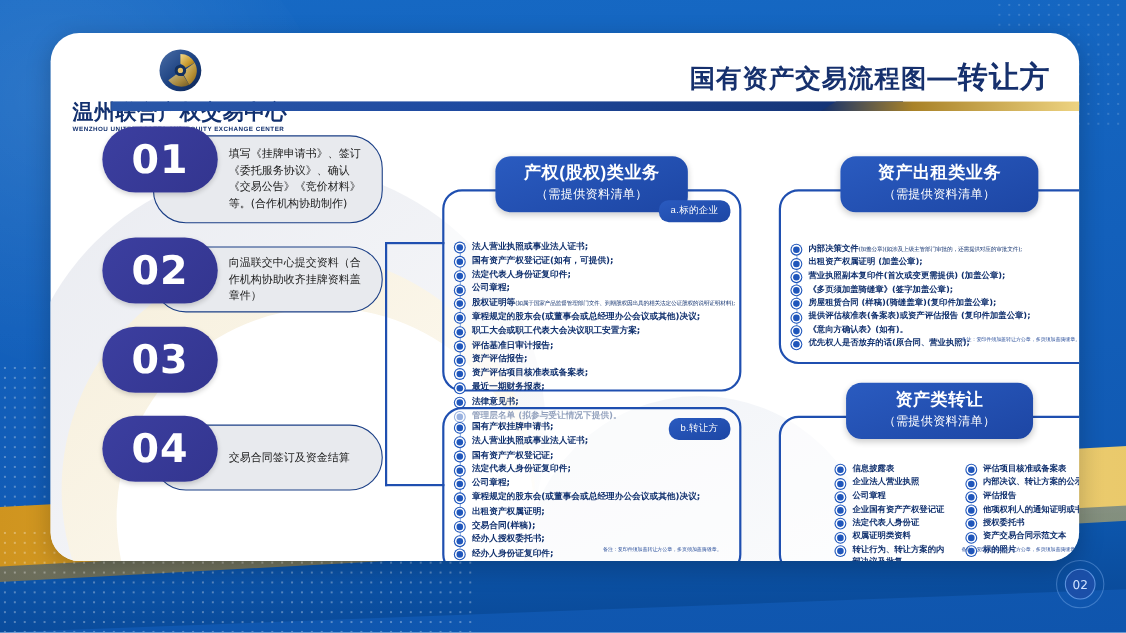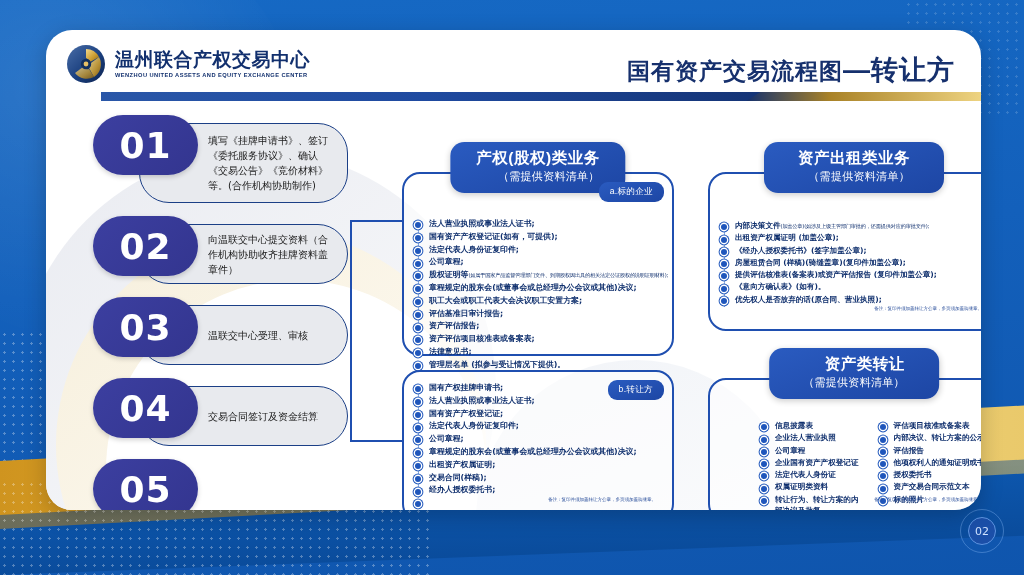--- a/index.html
+++ b/index.html
@@ -37,21 +37,21 @@
         background:linear-gradient(140deg,#e8eaf0,#f4f5f8 60%,#ffffff);opacity:.95;}
   #card-swoosh2{position:absolute;left:10px;top:200px;width:430px;height:430px;border-radius:50%;
         background:linear-gradient(140deg,#f7efd9,#fdf8ec 60%,#ffffff);opacity:.9;}
   #card-swoosh3{position:absolute;left:60px;top:250px;width:380px;height:380px;border-radius:50%;
         background:#ffffff;}
   #card-swoosh4{position:absolute;left:430px;top:330px;width:320px;height:320px;border-radius:50%;
         background:linear-gradient(160deg,#eef1f6,#ffffff);opacity:.8;}
 
   
   #header{position:absolute;left:0;top:0;width:100%;height:70px;}
-  #logo-wrap{position:absolute;left:20px;top:14px;display:flex;align-items:center;gap:9px;}
+  #logo-wrap{position:absolute;left:20px;top:14px;display:flex;align-items:center;gap:9px;flex-direction:column;}
   #logo-mark{width:40px;height:40px;flex:0 0 auto;}
   #brand-cn{font-size:19px;font-weight:bold;color:#12306e;letter-spacing:.5px;line-height:1.05;}
   #brand-en{font-size:5.6px;font-weight:bold;color:#12306e;letter-spacing:.42px;margin-top:2px;
             transform:scaleX(1.02);transform-origin:left;}
   #title{position:absolute;right:26px;top:22px;font-size:23px;font-weight:bold;color:#16306d;
          letter-spacing:1px;}
   #title .sub{font-size:27px;}
   #header-rule{position:absolute;left:0;top:62px;width:100%;height:9px;}
   #header-rule .seg-blue{position:absolute;left:55px;top:0;width:720px;height:9px;
         background:linear-gradient(90deg,#2a57a8 0%,#1f4aa0 45%,#13306e 100%);
@@ -71,21 +71,21 @@
        background:linear-gradient(135deg,#3c3fa0,#33358f);display:flex;align-items:center;
        justify-content:center;color:#fff;font-size:36px;font-weight:bold;letter-spacing:1px;
        font-family:"DejaVu Sans",sans-serif;box-shadow:0 2px 5px rgba(0,0,0,.18);}
   .step.tall{height:92px;}
   .step.tall .step-body{height:78px;}
 
   
   .panel{position:absolute;border:2.4px solid #1f4fb0;border-radius:18px;background:rgba(255,255,255,.55);}
   .panel-cap{position:absolute;top:-32px;left:50%;transform:translateX(-50%);
        background:linear-gradient(160deg,#2a5bc0,#1d46a4);border-radius:14px;
-       padding:7px 26px 9px;text-align:right;color:#fff;box-shadow:0 2px 6px rgba(0,0,0,.2);
+       padding:7px 26px 9px;text-align:center;color:#fff;box-shadow:0 2px 6px rgba(0,0,0,.2);
        white-space:nowrap;}
   .panel-cap .t1{font-size:15.5px;font-weight:bold;letter-spacing:.5px;line-height:1.15;}
   .panel-cap .t2{font-size:11px;margin-top:2px;letter-spacing:.3px;}
   .tag{position:absolute;right:8px;top:8px;background:linear-gradient(160deg,#2a5bc0,#1d46a4);
        color:#fff;font-size:8.6px;font-weight:normal;border-radius:9px;padding:4px 11px;letter-spacing:.3px;}
   ul.items{list-style:none;margin:0;padding:0;}
   ul.items li{position:relative;padding-left:15px;font-size:7.9px;line-height:1.62;color:#10306e;
        font-weight:bold;font-family:"DejaVu Sans",sans-serif;white-space:nowrap;}
   ul.items li::before{content:"";position:absolute;left:1px;top:4.3px;width:6px;height:6px;
        border-radius:50%;background:#1f56bb;box-shadow:0 0 0 1.4px #fff,0 0 0 2.4px #1f56bb;}
@@ -185,33 +185,29 @@
       </div>
       <div class="step-num">01</div>
     </div>
     <div class="step">
       <div class="step-body">
         <div class="step-text">向温联交中心提交资料（合作机构协助收齐挂牌资料盖章件）</div>
       </div>
       <div class="step-num">02</div>
     </div>
     <div class="step">
-      <div class="step-body">
-        <div class="step-text">温联交中心受理、审核</div>
-      </div>
       <div class="step-num">03</div>
     </div>
     <div class="step">
       <div class="step-body">
         <div class="step-text">交易合同签订及资金结算</div>
       </div>
       <div class="step-num">04</div>
     </div>
     <div class="step">
-      <div class="step-num">05</div>
     </div>
   </div>
 
   <div class="panel" id="panel-a">
     <div class="panel-cap">
       <div class="t1">产权(股权)类业务</div>
       <div class="t2">（需提供资料清单）</div>
     </div>
     <div class="tag">a.标的企业</div>
     <div class="inner">
@@ -220,58 +216,61 @@
         <li><span>法人营业执照或事业法人证书;</span></li>
         <li><span>国有资产产权登记证(如有，可提供);</span></li>
         <li><span>法定代表人身份证复印件;</span></li>
         <li><span>公司章程;</span></li>
         <li><span>股权证明等</span><span class="fine">(如属于国家产品监督管理部门文件、到期股权因出具的相关法定公证股权的说明证明材料);</span></li>
         <li><span>章程规定的股东会(或董事会或总经理办公会议或其他)决议;</span></li>
         <li><span>职工大会或职工代表大会决议职工安置方案;</span></li>
         <li><span>评估基准日审计报告;</span></li>
         <li><span>资产评估报告;</span></li>
         <li><span>资产评估项目核准表或备案表;</span></li>
+        <li><span>最近一期财务报表;</span></li>
         <li><span>法律意见书;</span></li>
         <li><span>管理层名单 (拟参与受让情况下提供)。</span></li>
       </ul>
     </div>
   </div>
 
   <div class="panel" id="panel-b">
     <div class="tag">b.转让方</div>
     <div class="inner">
       <div class="rail"></div>
       <ul class="items">
         <li><span>国有产权挂牌申请书;</span></li>
         <li><span>法人营业执照或事业法人证书;</span></li>
         <li><span>国有资产产权登记证;</span></li>
         <li><span>法定代表人身份证复印件;</span></li>
         <li><span>公司章程;</span></li>
         <li><span>章程规定的股东会(或董事会或总经理办公会议或其他)决议;</span></li>
         <li><span>出租资产权属证明;</span></li>
         <li><span>交易合同(样稿);</span></li>
         <li><span>经办人授权委托书;</span></li>
+        <li><span>经办人身份证复印件;</span></li>
         <li></li>
 
       </ul>
       <div class="note">备注：复印件须加盖转让方公章，多页须加盖骑缝章。</div>
     </div>
   </div>
 
   <div class="panel" id="panel-c">
     <div class="panel-cap">
       <div class="t1">资产出租类业务</div>
       <div class="t2">（需提供资料清单）</div>
     </div>
     <div class="inner">
       <div class="rail"></div>
       <ul class="items">
         <li><span>内部决策文件</span><span class="fine">(加盖公章)(如涉及上级主管部门审批的，还需提供对应的审批文件);</span></li>
         <li><span>出租资产权属证明 (加盖公章);</span></li>
-        <li><span>《经办人授权委托书》(签字加盖公章);</span></li>
+        <li><span>营业执照副本复印件(首次或变更需提供) (加盖公章);</span></li>
+        <li><span>《多页须加盖骑缝章》(签字加盖公章);</span></li>
         <li><span>房屋租赁合同 (样稿)(骑缝盖章)(复印件加盖公章);</span></li>
         <li><span>提供评估核准表(备案表)或资产评估报告 (复印件加盖公章);</span></li>
         <li><span>《意向方确认表》(如有)。</span></li>
         <li><span>优先权人是否放弃的话(原合同、营业执照);</span></li>
       </ul>
       <div class="note">备注：复印件须加盖转让方公章，多页须加盖骑缝章。</div>
     </div>
   </div>
 
   <div class="panel" id="panel-d">

